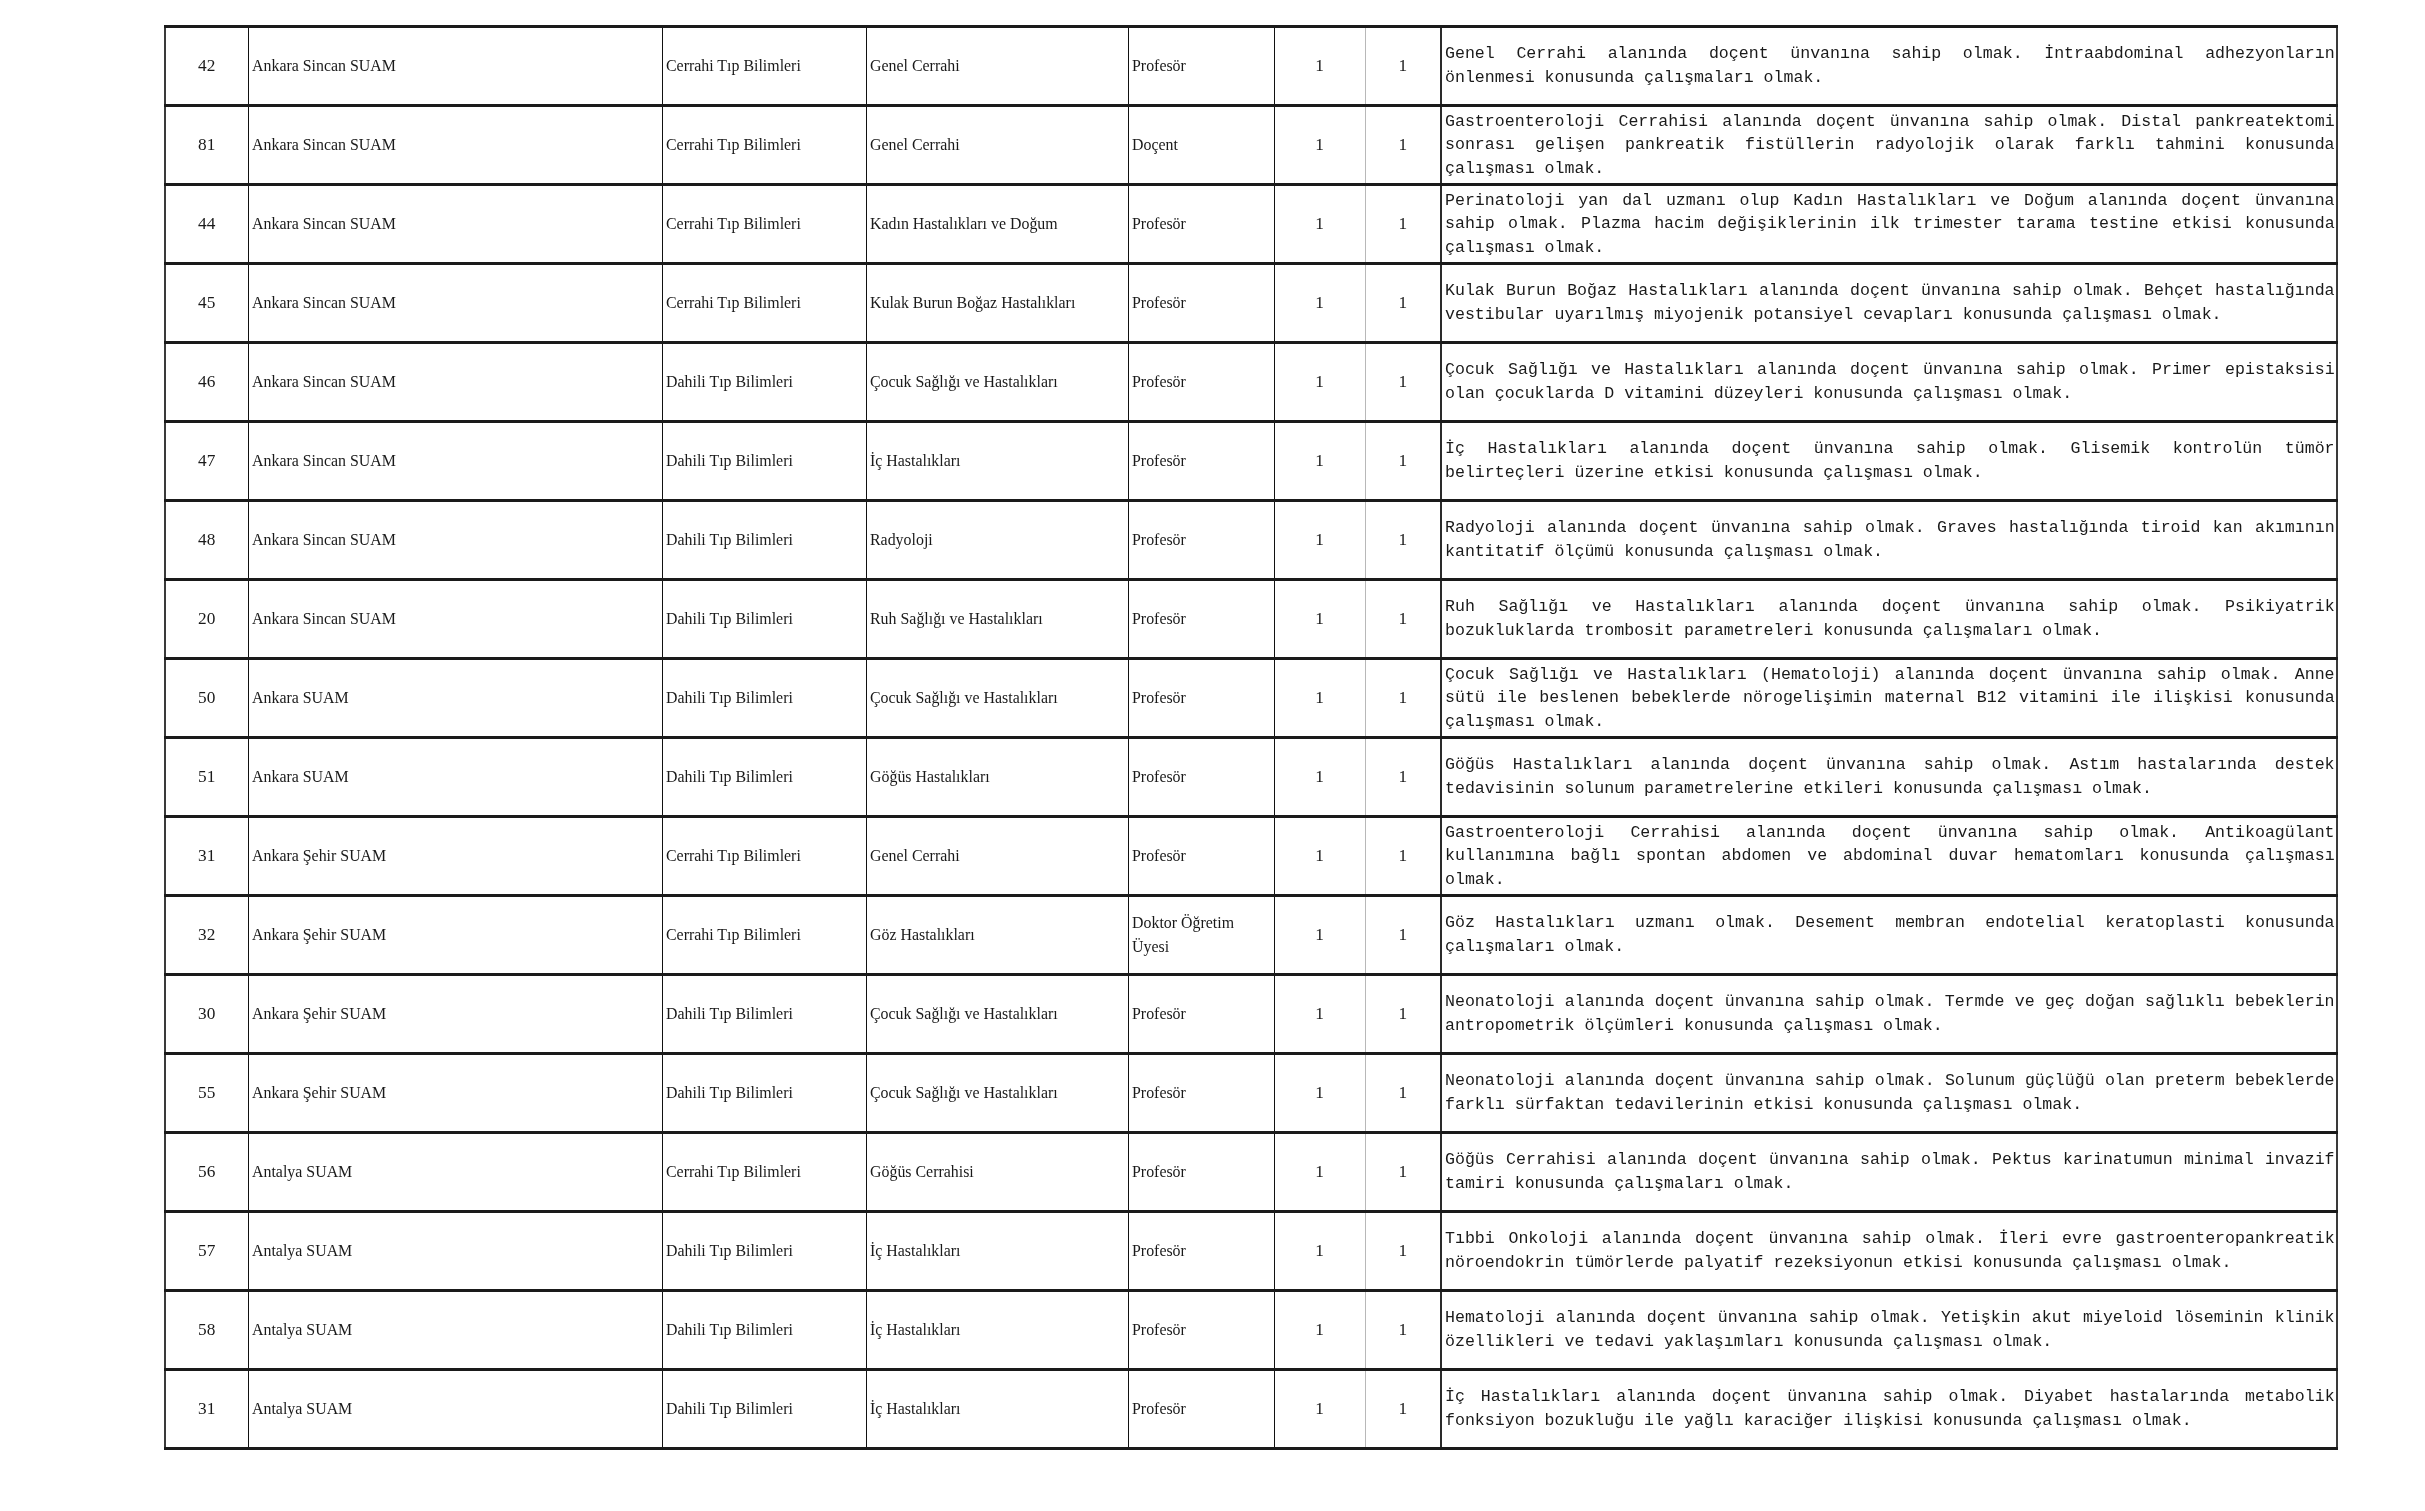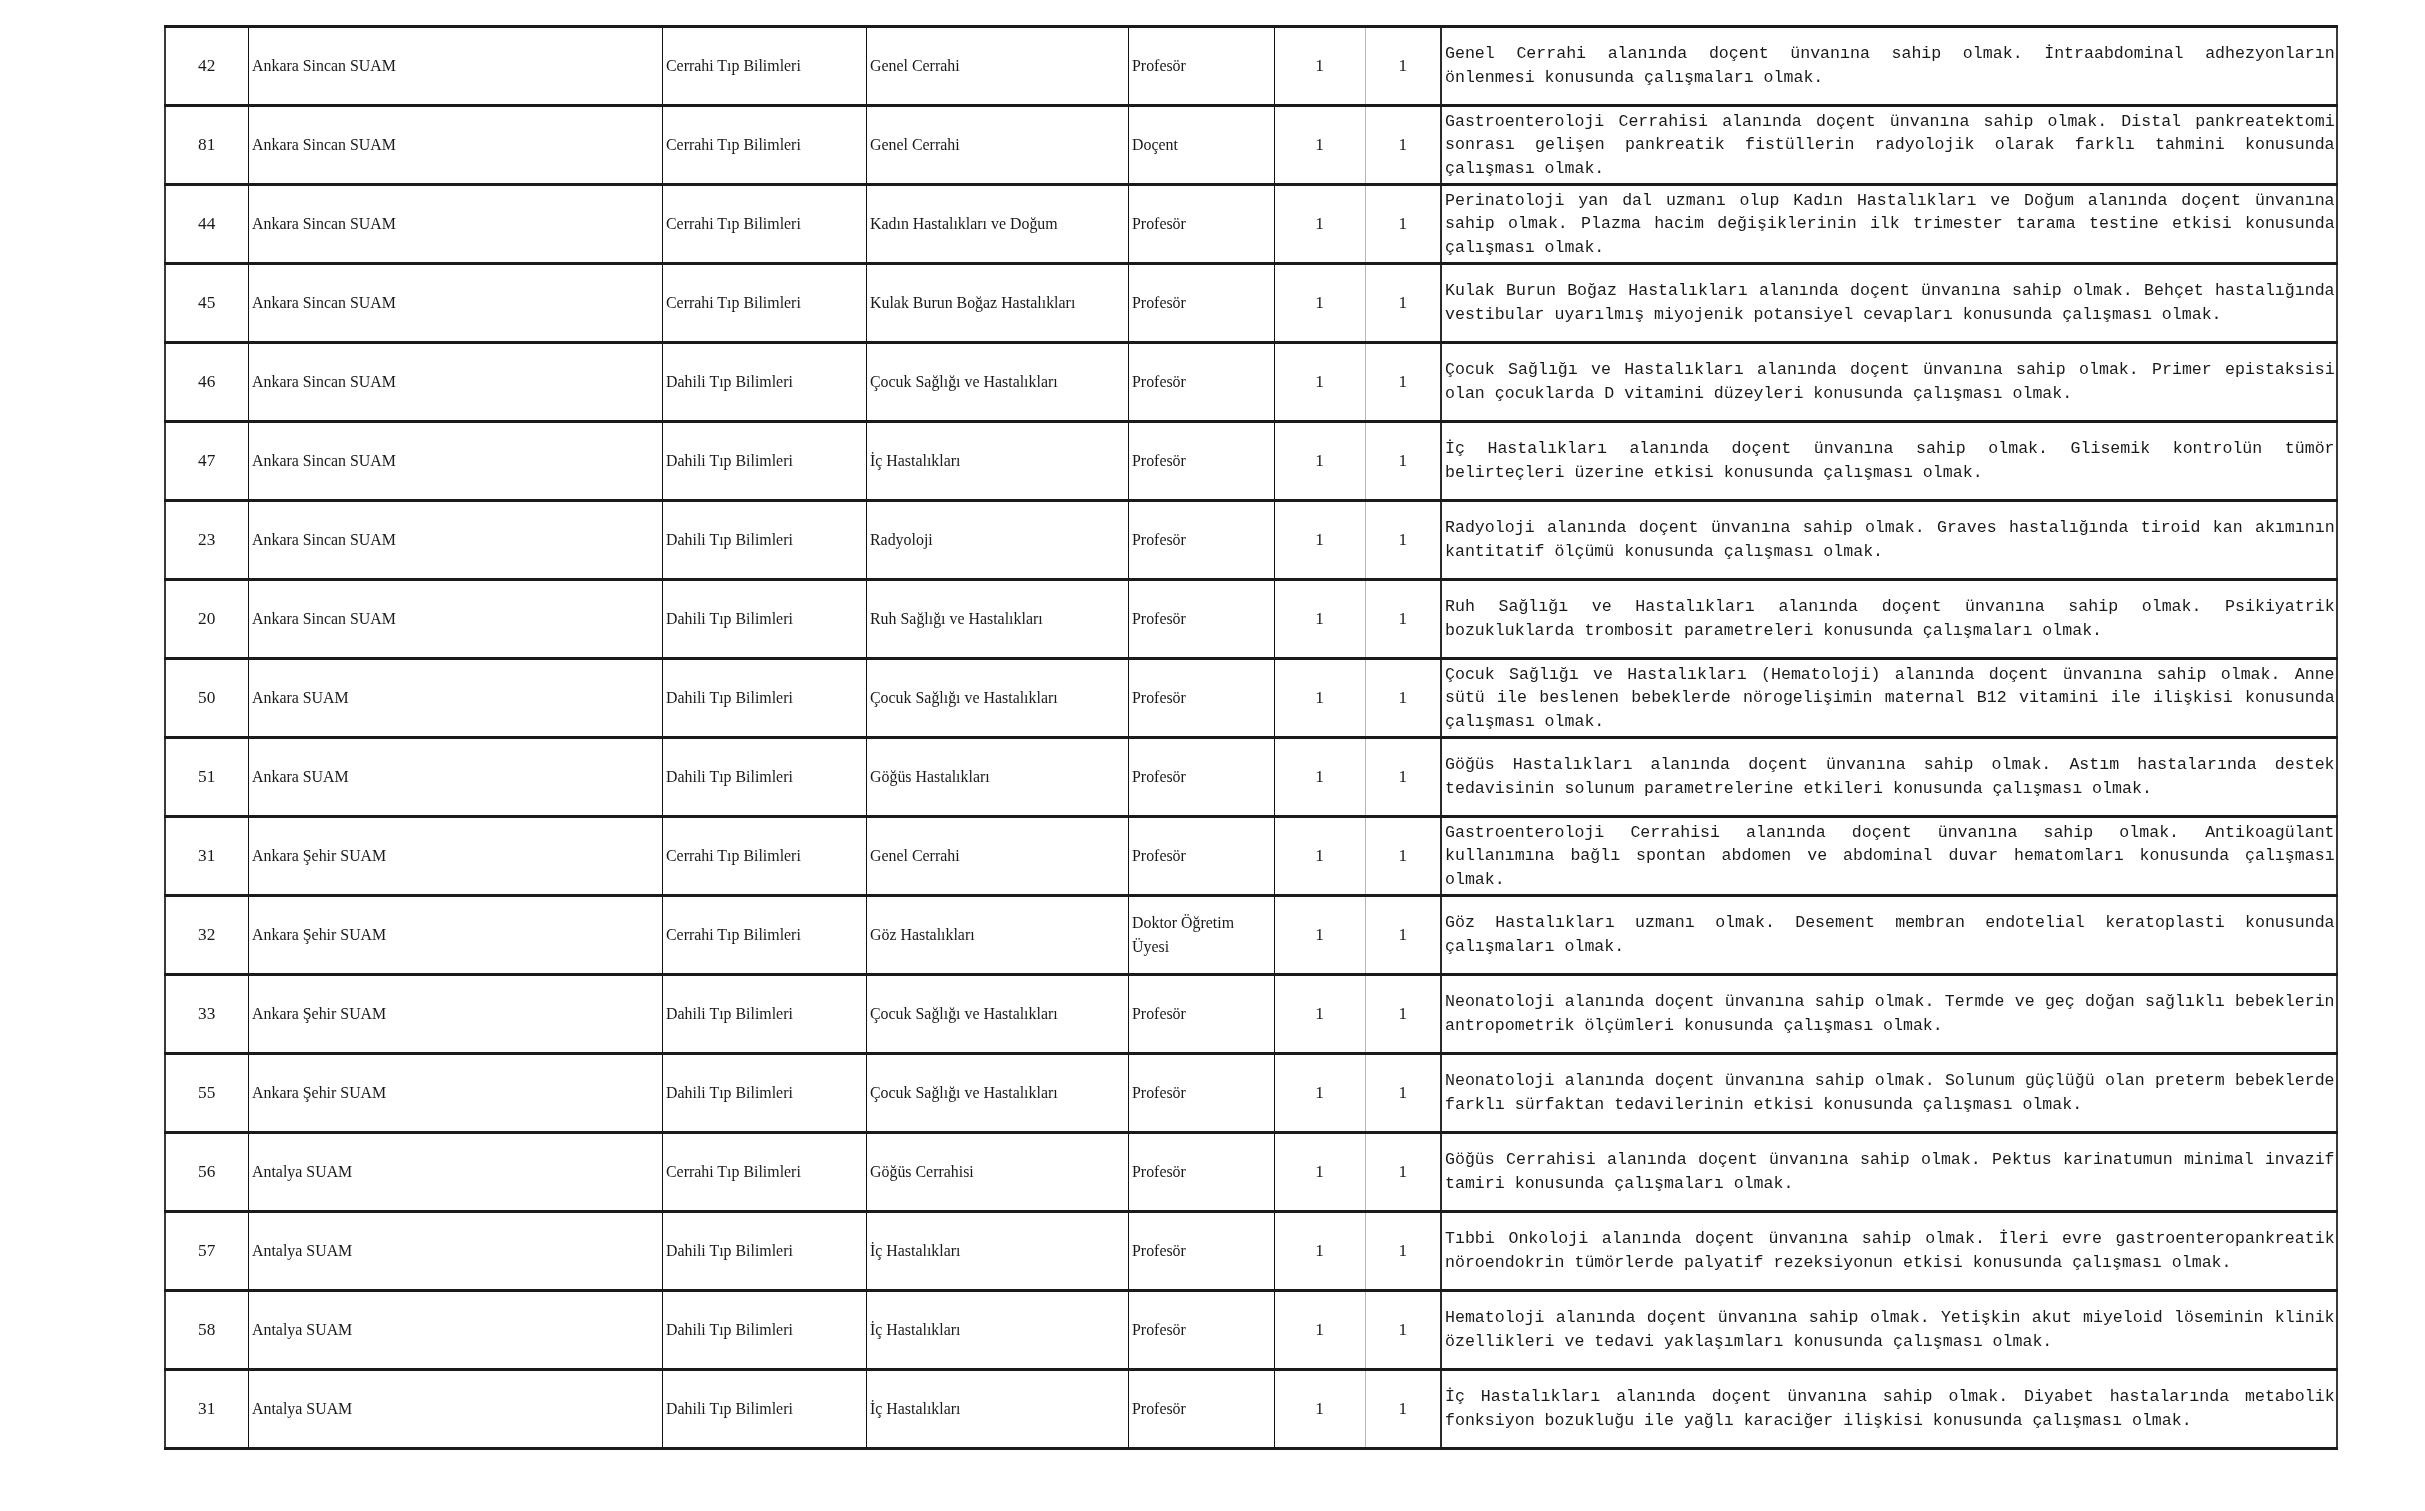--- a/index.html
+++ b/index.html
@@ -241,21 +241,21 @@
     <td class="c-count2">
           <span class="cell-text">1</span>
         </td>
     <td class="c-desc">
           <span class="cell-text">İç Hastalıkları alanında doçent ünvanına sahip olmak. Glisemik kontrolün tümör belirteçleri üzerine etkisi konusunda çalışması olmak.</span>
         </td>
   </tr>
 
   <tr>
     <td class="c-no">
-          <span class="cell-text">23</span>
+          <span class="cell-text">48</span>
         </td>
     <td class="c-center">
           <span class="cell-text">Ankara Sincan SUAM</span>
         </td>
     <td class="c-field">
           <span class="cell-text">Dahili Tıp Bilimleri</span>
         </td>
     <td class="c-dept">
           <span class="cell-text">Radyoloji</span>
         </td>
@@ -403,21 +403,21 @@
     <td class="c-count2">
           <span class="cell-text">1</span>
         </td>
     <td class="c-desc">
           <span class="cell-text">Göz Hastalıkları uzmanı olmak. Desement membran endotelial keratoplasti konusunda çalışmaları olmak.</span>
         </td>
   </tr>
 
   <tr>
     <td class="c-no">
-          <span class="cell-text">33</span>
+          <span class="cell-text">30</span>
         </td>
     <td class="c-center">
           <span class="cell-text">Ankara Şehir SUAM</span>
         </td>
     <td class="c-field">
           <span class="cell-text">Dahili Tıp Bilimleri</span>
         </td>
     <td class="c-dept">
           <span class="cell-text">Çocuk Sağlığı ve Hastalıkları</span>
         </td>

